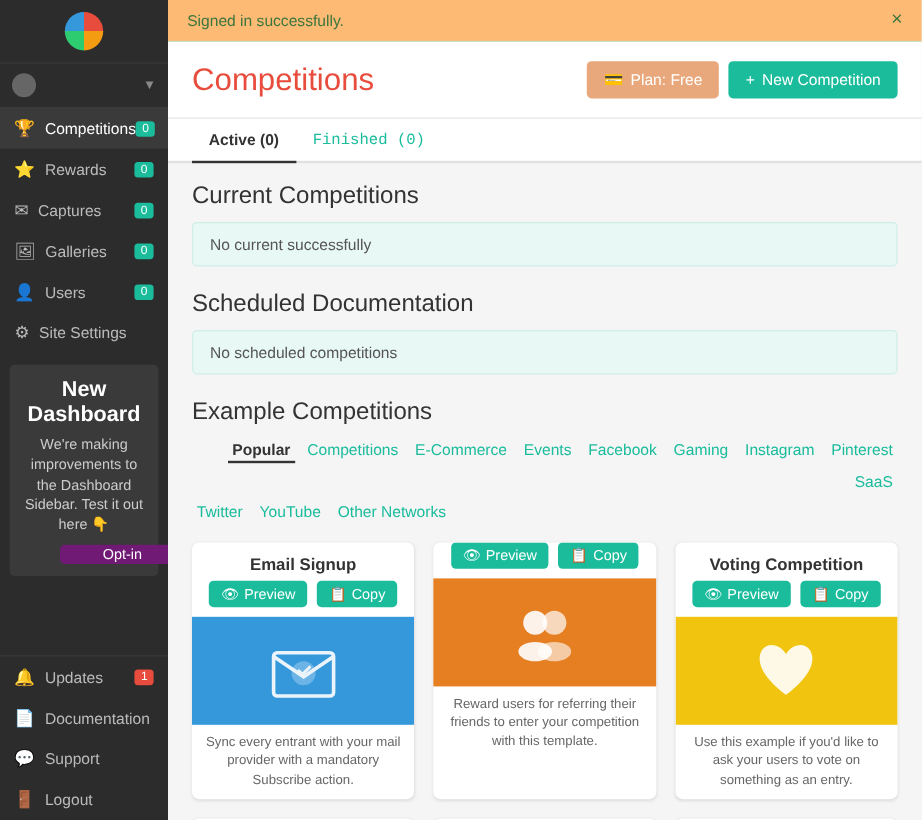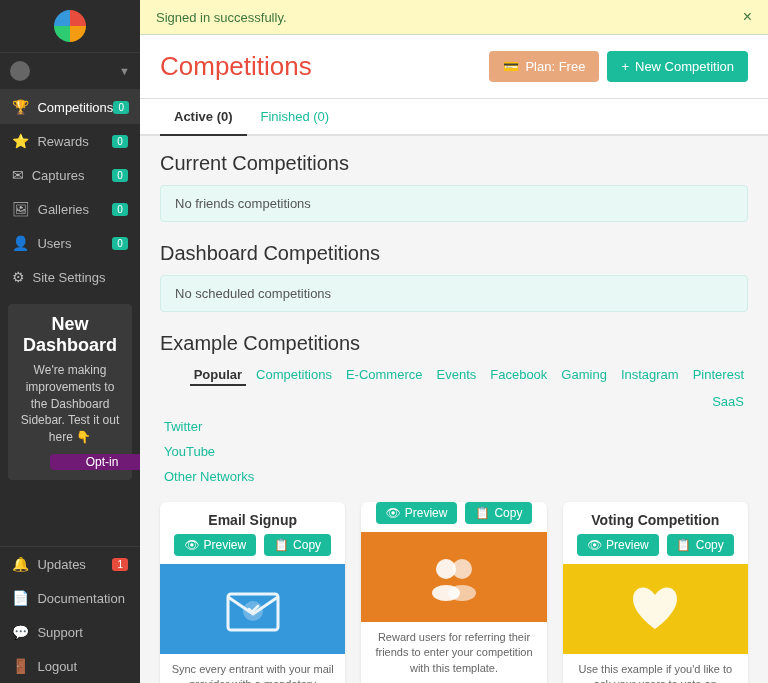--- a/index.html
+++ b/index.html
@@ -112,21 +112,21 @@
     
     .main {
       flex: 1;
       display: flex;
       flex-direction: column;
       background: #f5f5f5;
       overflow-y: auto;
       height: 683px;
     }
     .alert-banner {
-      background: #fef9c3;
+      background: #fdba74;
       color: #3c763d;
       padding: 8px 16px;
       font-size: 13px;
       display: flex;
       align-items: center;
       justify-content: space-between;
       border-bottom: 1px solid #c6e1c0;
     }
     .alert-close { cursor: pointer; color: #3c763d; font-size: 16px; }
     .content-header {
@@ -175,21 +175,21 @@
     }
     .tab {
       padding: 10px 14px;
       cursor: pointer;
       font-size: 13px;
       color: #555;
       border-bottom: 2px solid transparent;
       margin-bottom: -2px;
     }
     .tab.active { color: #333; border-bottom: 2px solid #333; font-weight: 600; }
-    .tab-link { color: #1abc9c; cursor: pointer; font-size: 13px; padding: 10px 14px; margin-bottom: -2px; }
+    .tab-link { color: #1abc9c; cursor: pointer; font-size: 13px; padding: 10px 14px; margin-bottom: -2px; font-family: Liberation Mono, monospace; }
     .content-body { padding: 16px 20px; }
     .section-title {
       font-size: 20px;
       font-weight: 400;
       color: #333;
       margin-bottom: 10px;
     }
     .empty-box {
       background: #e8f8f5;
       border: 1px solid #d0ede8;
@@ -376,38 +376,38 @@
   </div>
 
   <div class="tabs-bar">
     <div class="tab active">Active (0)</div>
     <div class="tab-link">Finished (0)</div>
   </div>
 
   <div class="content-body">
 
     <h2 class="section-title">Current Competitions</h2>
-    <div class="empty-box">No friends competitions</div>
-
-    <h2 class="section-title">Dashboard Competitions</h2>
+    <div class="empty-box">No current successfully</div>
+
+    <h2 class="section-title">Scheduled Documentation</h2>
     <div class="empty-box">No scheduled competitions</div>
 
     <h2 class="section-title">Example Competitions</h2>
 
     <div class="example-tabs">
       <span class="example-tab active-tab">Popular</span>
       <span class="example-tab">Competitions</span>
       <span class="example-tab">E-Commerce</span>
       <span class="example-tab">Events</span>
       <span class="example-tab">Facebook</span>
       <span class="example-tab">Gaming</span>
       <span class="example-tab">Instagram</span>
       <span class="example-tab">Pinterest</span>
       <span class="example-tab">SaaS</span>
-      <div style="width:100%;display:flex;gap:6px;flex-wrap:wrap;flex-direction:column;">
+      <div style="width:100%;display:flex;gap:6px;flex-wrap:wrap;">
         <span class="example-tab">Twitter</span>
         <span class="example-tab">YouTube</span>
         <span class="example-tab">Other Networks</span>
       </div>
     </div>
 
     <div class="cards-grid">
 
       <div class="comp-card">
         <div class="comp-card-title">Email Signup</div>

